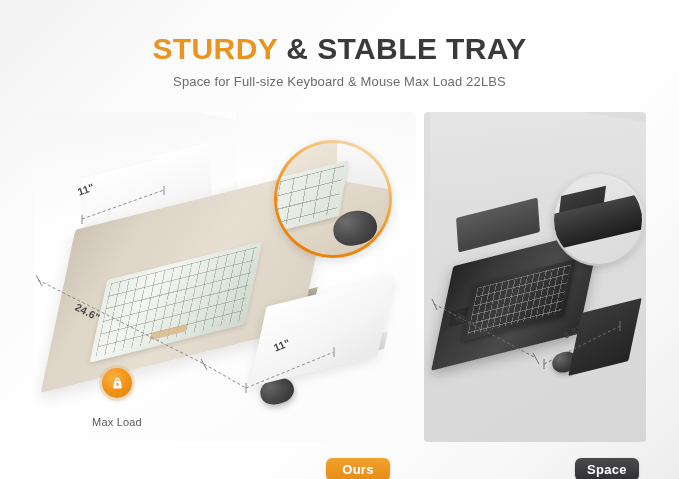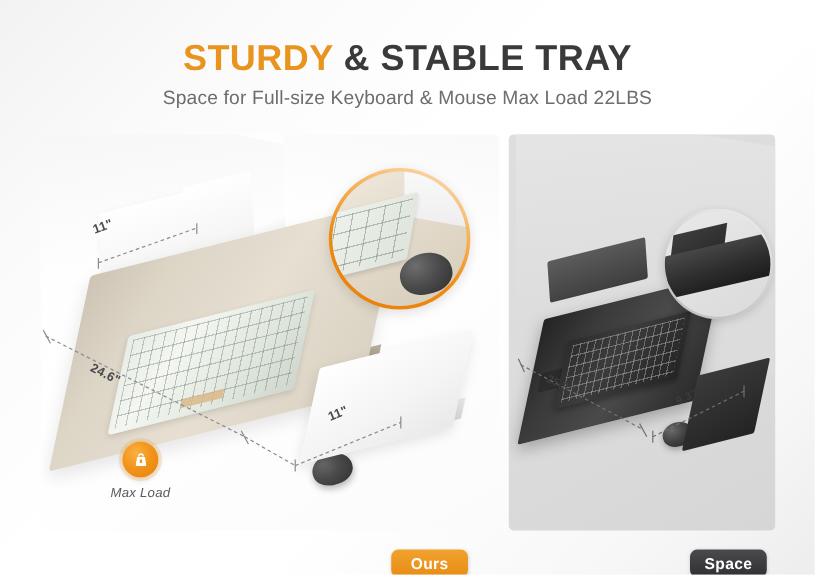--- a/index.html
+++ b/index.html
@@ -34,21 +34,21 @@
     font-size: 30px;
     font-weight: 700;
     letter-spacing: 0.4px;
     line-height: 1.1;
     color: #3a3a3a;
     white-space: nowrap;
   }
   .title .accent { color: #e8941f; }
   .subtitle {
     margin-top: 9px;
-    font-size: 16px;
+    font-size: 13px;
     font-weight: 400;
     color: #6d6d70;
     letter-spacing: 0.15px;
     white-space: nowrap;
   }
 
   
   .panel {
     position: absolute;
     border-radius: 4px;
@@ -413,25 +413,24 @@
     width: 30px; height: 30px;
     margin: 0 auto;
     border-radius: 50%;
     background: radial-gradient(circle at 38% 32%, #fbb040 0%, #f29319 48%, #e4810b 100%);
     box-shadow: 0 0 0 3px rgba(244,160,48,0.22), 0 2px 5px rgba(0,0,0,0.14);
     display: flex;
     align-items: center;
     justify-content: center;
   }
   .ml-label {
-    margin-top: 7px;
+    margin-top: 18px;
     font-size: 11px;
     color: #5a5a5d;
     letter-spacing: 0.2px;
-    font-style: italic;
   }
   .ml-value {
     margin-top: 2px;
     font-size: 23px;
     font-weight: 700;
     color: #e8911b;
     letter-spacing: 0.3px;
   }
 </style>
 </head>

